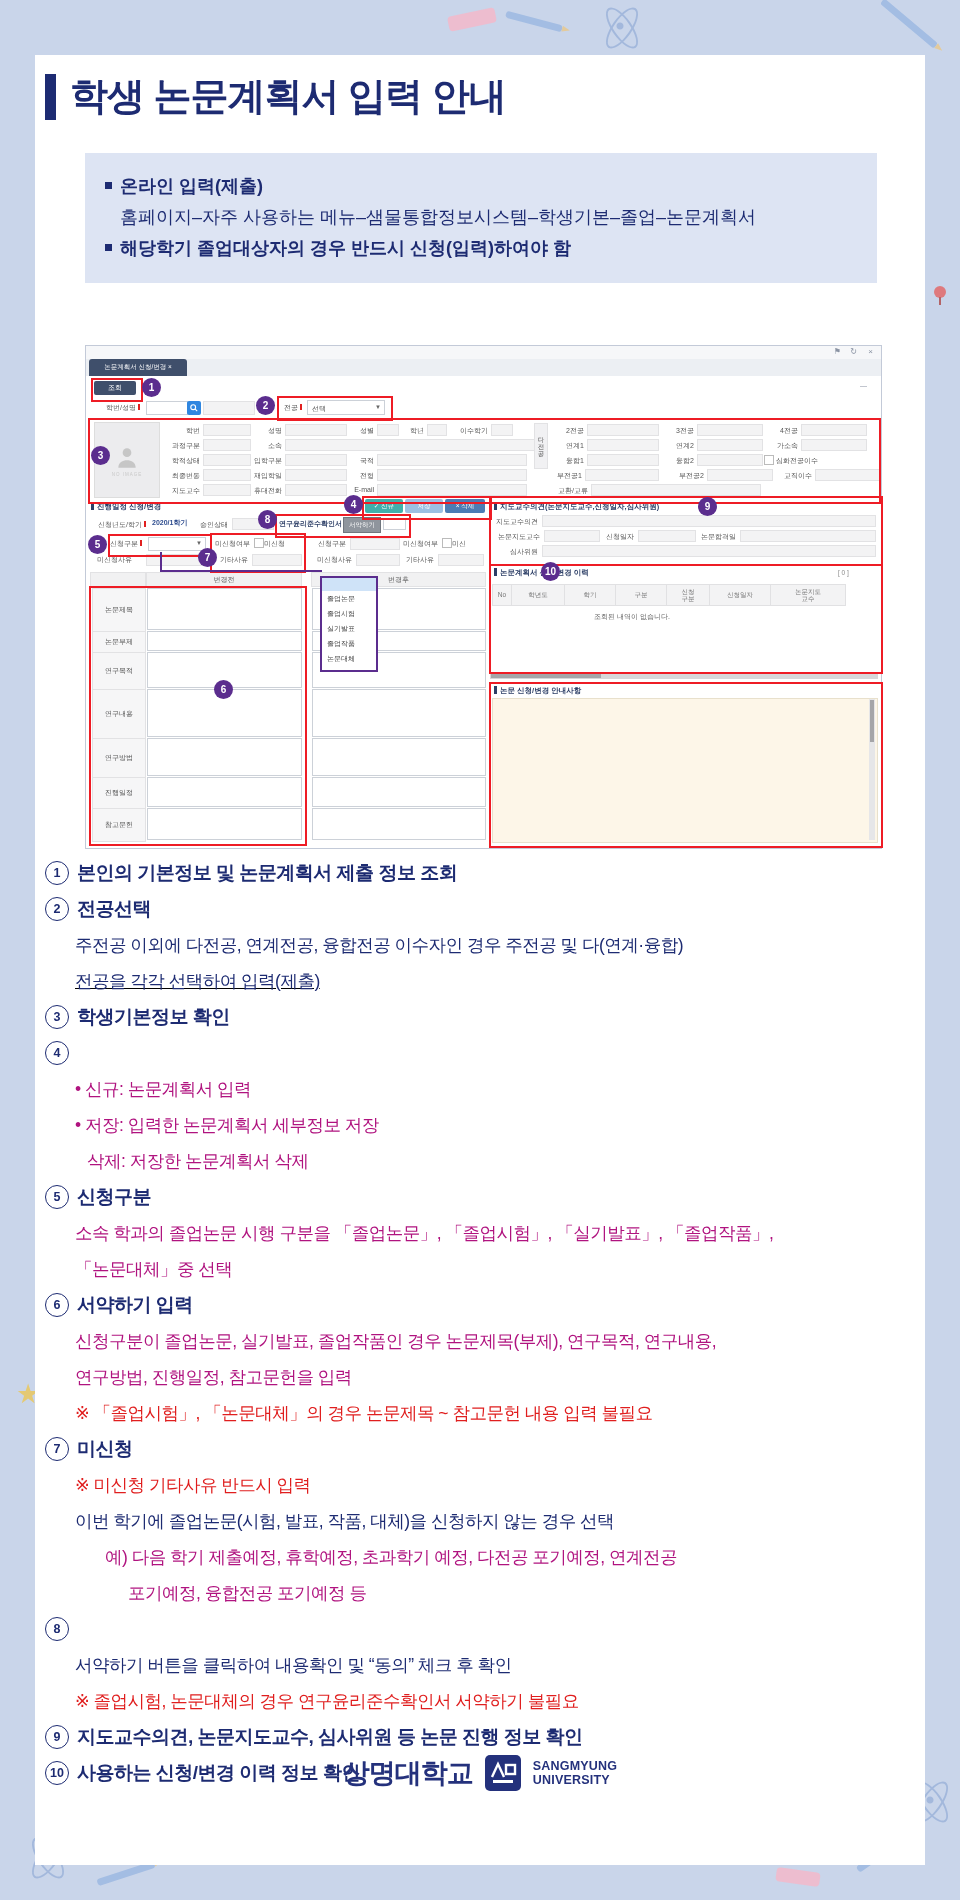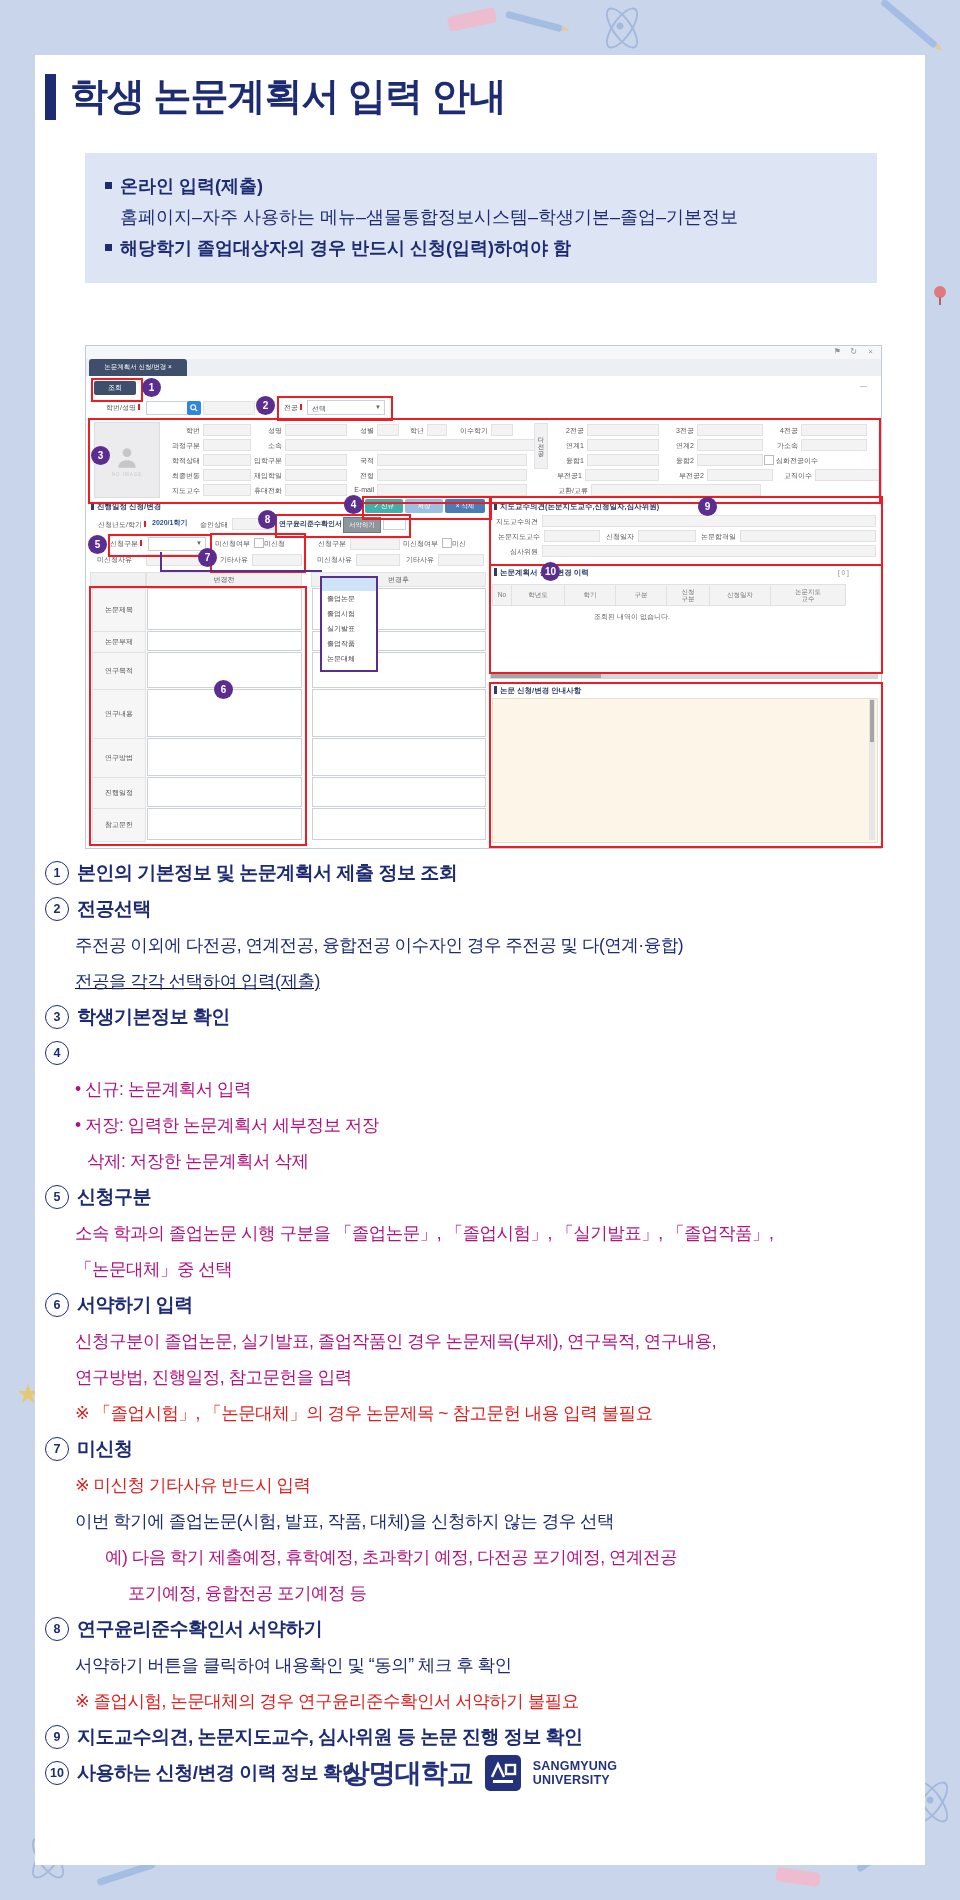--- a/index.html
+++ b/index.html
@@ -118,21 +118,21 @@
 
 <div class="card">
 
   <div class="title-row">
     <div class="title-bar"></div>
     <div class="title-text">학생 논문계획서 입력 안내</div>
   </div>
 
   <div class="info-box">
     <div class="info-line b"><span class="sqbullet"></span><span>온라인 입력(제출)</span></div>
-    <div class="info-line info-indent">홈페이지–자주 사용하는 메뉴–샘물통합정보시스템–학생기본–졸업–기본정보</div>
+    <div class="info-line info-indent">홈페이지–자주 사용하는 메뉴–샘물통합정보시스템–학생기본–졸업–논문계획서</div>
     <div class="info-line b"><span class="sqbullet"></span><span>해당학기 졸업대상자의 경우 반드시 신청(입력)하여야 함</span></div>
   </div>
 
   <div class="app" id="app">
 
     <div class="topbar">
       <span class="winico" style="right:40px;">⚑</span>
       <span class="winico" style="right:24px;">↻</span>
       <span class="winico" style="right:8px;">×</span>
     </div>
@@ -425,21 +425,20 @@
         <span class="s-navy">이번 학기에 졸업논문(시험, 발표, 작품, 대체)을 신청하지 않는 경우 선택</span>
       </div>
       <div class="ins-line" style="padding-left: 60px;">
         <span class="s-mag">예) 다음 학기 제출예정, 휴학예정, 초과학기 예정, 다전공 포기예정, 연계전공</span>
       </div>
       <div class="ins-line" style="padding-left: 83px;">
         <span class="s-mag">포기예정, 융합전공 포기예정 등</span>
       </div>
       <div class="ins-line" style="padding-left: 0px;">
         <span class="numc">8</span>
-        <span class="s-main">연구윤리준수확인서 서약하기</span>
       </div>
       <div class="ins-line" style="padding-left: 30px;">
         <span class="s-navy">서약하기 버튼을 클릭하여 내용확인 및 “동의” 체크 후 확인</span>
       </div>
       <div class="ins-line" style="padding-left: 30px;">
         <span class="s-red">※ 졸업시험, 논문대체의 경우 연구윤리준수확인서 서약하기 불필요</span>
       </div>
       <div class="ins-line" style="padding-left: 0px;">
         <span class="numc">9</span>
         <span class="s-main">지도교수의견, 논문지도교수, 심사위원 등 논문 진행 정보 확인</span>

